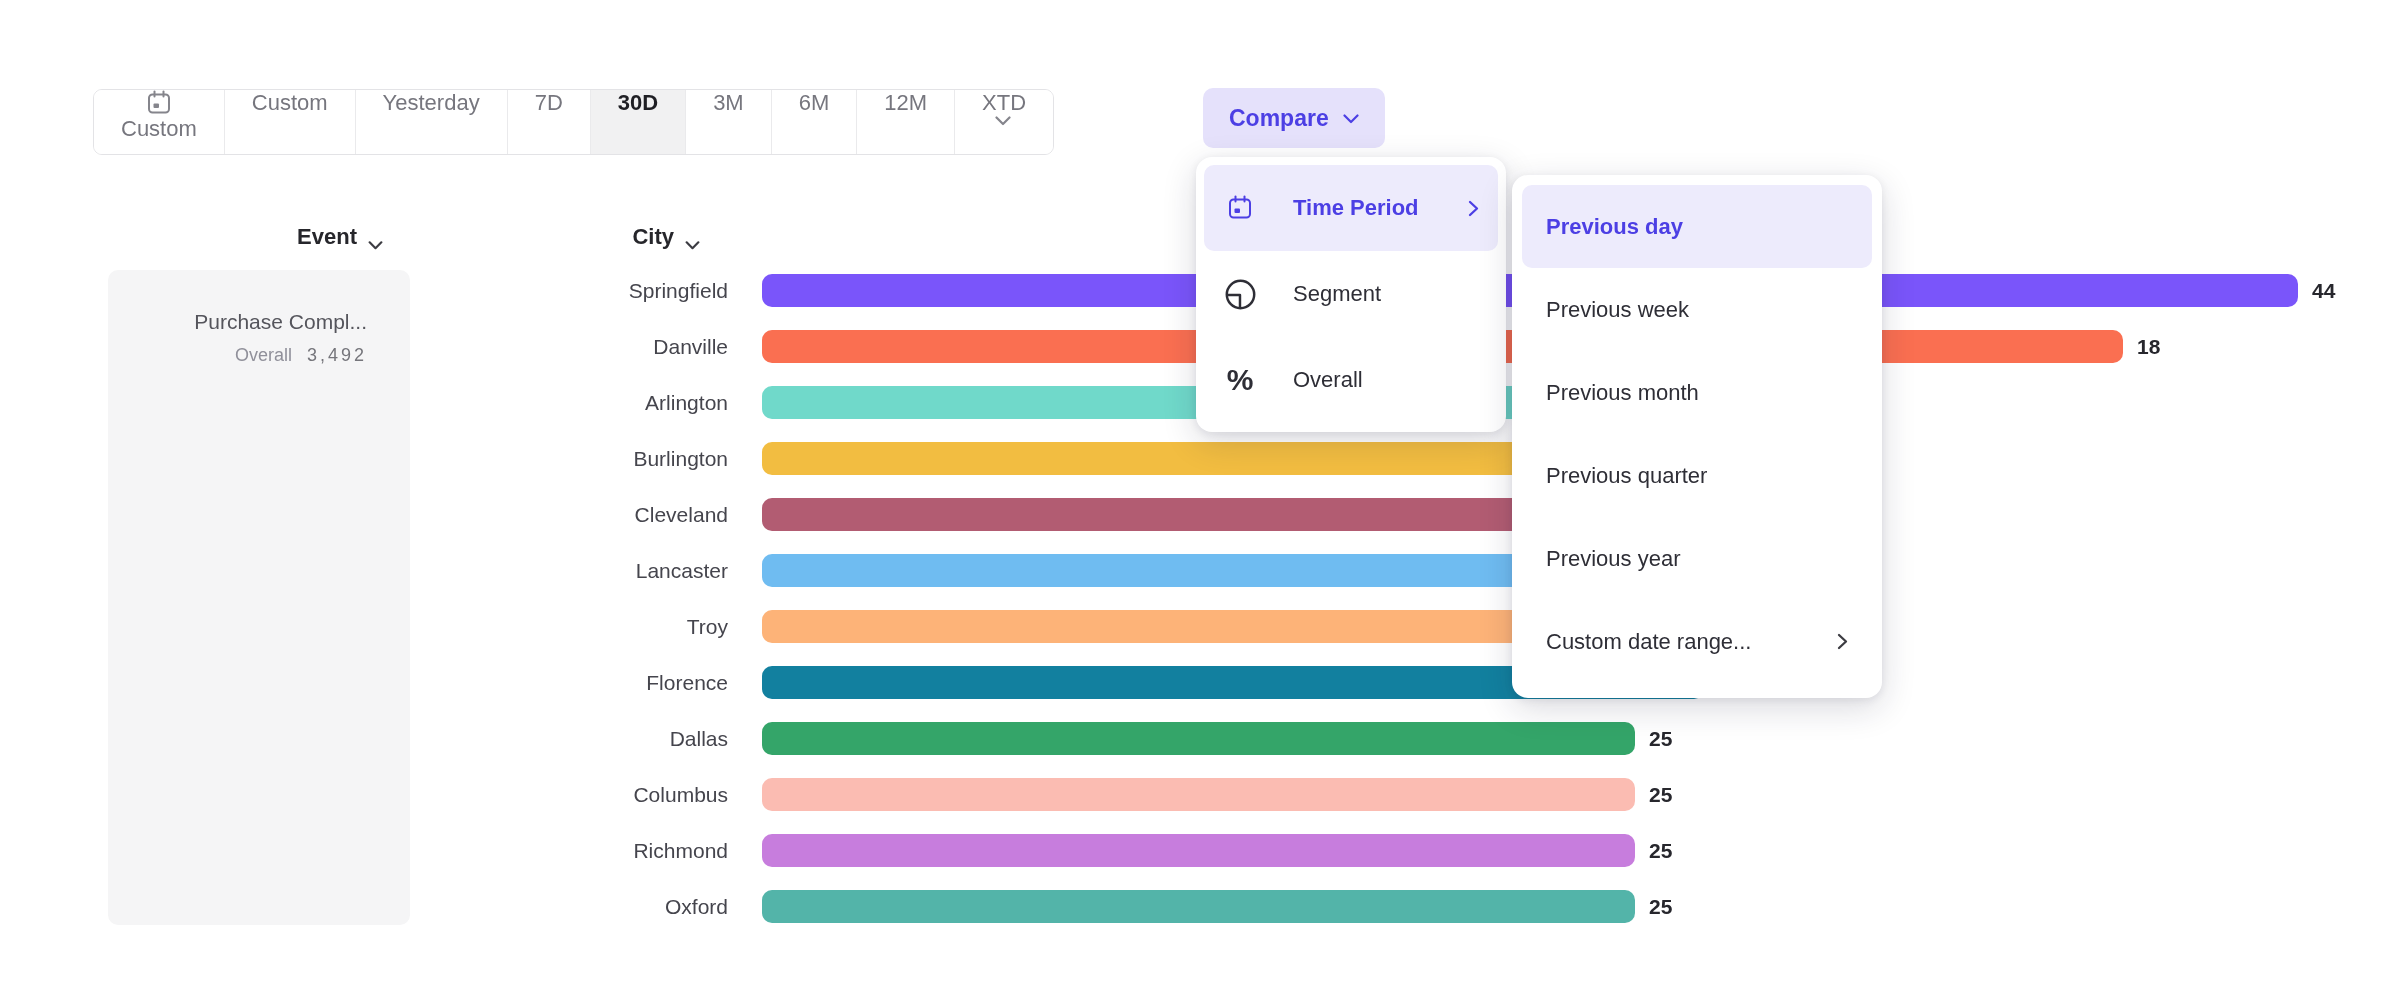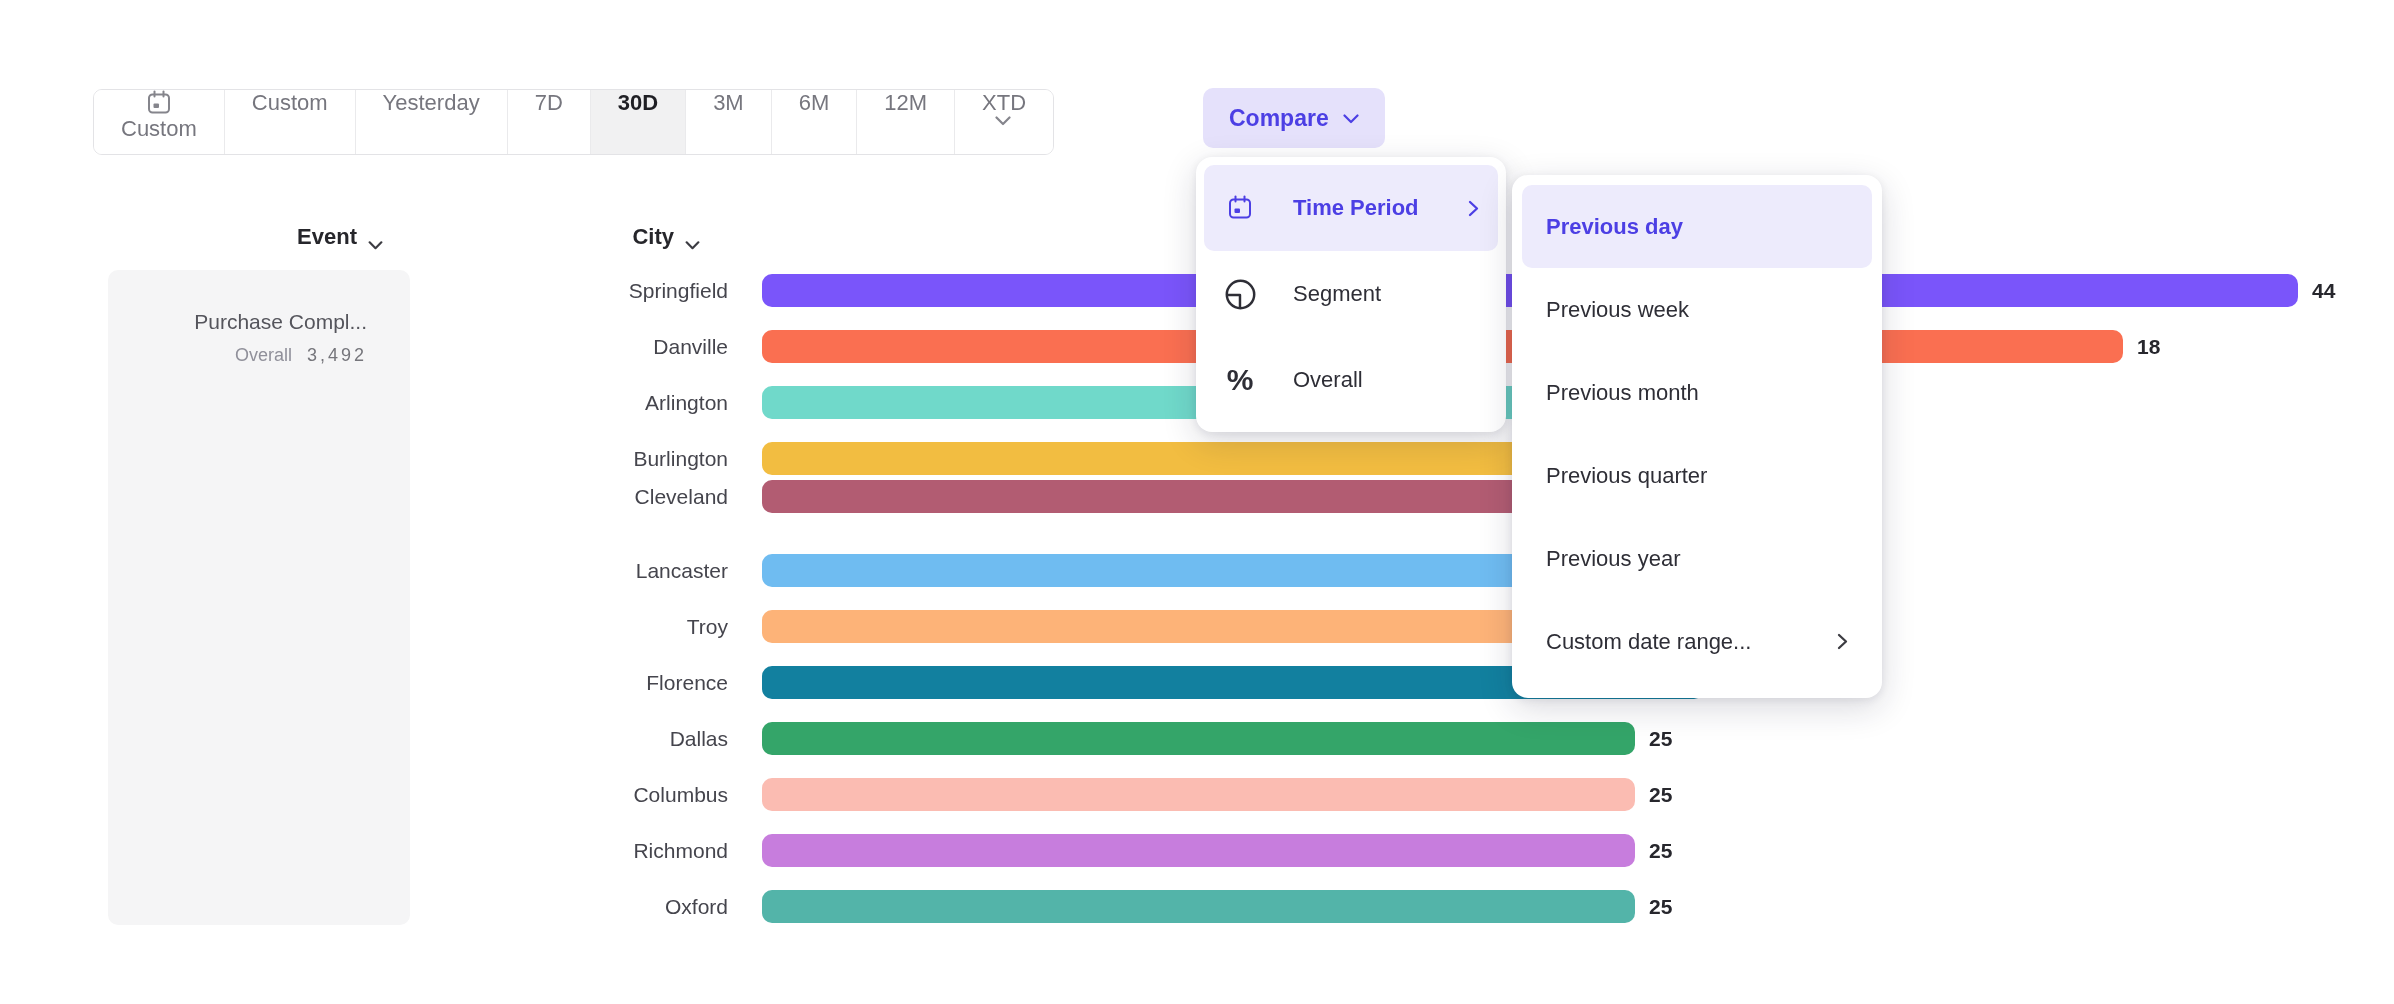--- a/index.html
+++ b/index.html
@@ -183,21 +183,21 @@
         <span class="val">18</span>
       </div>
       <div class="row" style="top: 386px;">
         <span class="citylab">Arlington</span>
         <div class="bar" style="width: 1117px; background: rgb(112, 217, 202);"></div>
       </div>
       <div class="row" style="top: 442px;">
         <span class="citylab">Burlington</span>
         <div class="bar" style="width: 1082px; background: rgb(242, 189, 65);"></div>
       </div>
-      <div class="row" style="top: 480px;">
+      <div class="row" style="top: 498px;">
         <span class="citylab">Cleveland</span>
         <div class="bar" style="width: 1047px; background: rgb(178, 92, 114);"></div>
       </div>
       <div class="row" style="top: 554px;">
         <span class="citylab">Lancaster</span>
         <div class="bar" style="width: 1012px; background: rgb(111, 188, 241);"></div>
       </div>
       <div class="row" style="top: 610px;">
         <span class="citylab">Troy</span>
         <div class="bar" style="width: 977px; background: rgb(253, 179, 120);"></div>

